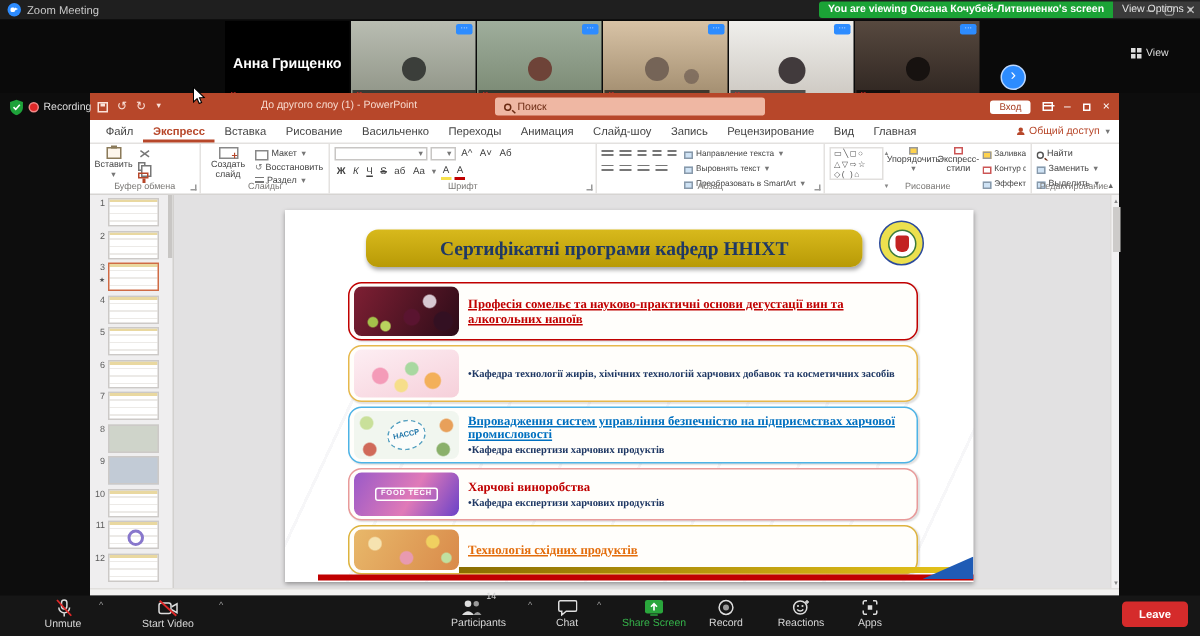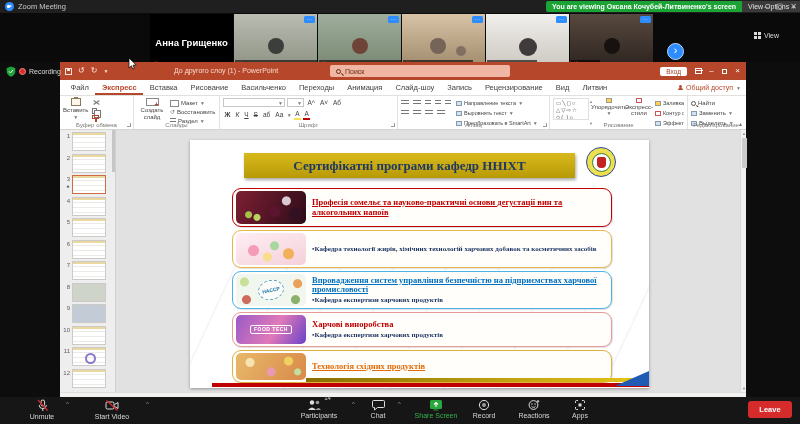--- a/index.html
+++ b/index.html
@@ -122,21 +122,21 @@
   
   .canvas-area { position:absolute; left:56px; top:68px; right:6px; bottom:5px; background:#e2e1e2; }
   .vscroll { position:absolute; right:0; top:68px; width:6px; bottom:5px; background:#f2f1f1; border-left:1px solid #dedcda; }
   .vscroll .a { position:absolute; left:0; width:6px; font-size:4px; color:#888; text-align:center; }
   .vscroll .thm { position:absolute; left:0.5px; top:8px; width:5px; height:30px; background:#cdcbc9; }
   .statusbar { position:absolute; left:0; bottom:0; right:0; height:5px; background:#f3f2f1; border-top:1px solid #e1dfdd; }
 
   
   .slide { position:absolute; left:130px; top:78px; width:459px; height:248px; background:#fff; box-shadow:0 1px 3px rgba(0,0,0,.35); font-family:"Liberation Serif", serif; }
   .slide::before { content:""; position:absolute; left:0; right:0; top:45%; bottom:0; background:repeating-linear-gradient(115deg, transparent 0 46px, rgba(110,110,140,.06) 46px 48px); pointer-events:none; }
-  .s-banner { position:absolute; left:54px; top:13px; width:331px; height:25px; background:linear-gradient(180deg,#d8b91c,#b89a06); border-radius:0; box-shadow:1px 2px 3px rgba(0,0,0,.35); display:flex; align-items:center; justify-content:center; }
+  .s-banner { position:absolute; left:54px; top:13px; width:331px; height:25px; background:linear-gradient(180deg,#d8b91c,#b89a06); border-radius:8px; box-shadow:1px 2px 3px rgba(0,0,0,.35); display:flex; align-items:center; justify-content:center; }
   .s-banner span { color:#1f3864; font-size:13px; font-weight:bold; }
   .s-logo { position:absolute; left:396px; top:7px; width:30px; height:30px; border-radius:50%; background:#ece04e; border:1.5px solid #2b4a9b; display:flex; align-items:center; justify-content:center; }
   .s-logo .mid { width:19px; height:19px; border-radius:50%; background:#fff; border:1.5px solid #3c7a3c; display:flex; align-items:center; justify-content:center; }
   .s-logo .core { width:9px; height:11px; background:#c32222; border-radius:2px 2px 4px 4px; }
   .pbox { position:absolute; left:42px; width:380px; border:1.5px solid var(--ac,#c00000); border-radius:9px; background:#fffefb; display:flex; align-items:center; gap:6px; padding:2px 6px 2px 3px; box-shadow:1px 1px 1px rgba(0,0,0,.12); }
   .pimg { width:70px; align-self:stretch; border-radius:5px; flex:0 0 auto; position:relative; overflow:hidden; display:flex; align-items:center; justify-content:center; }
   .pimg span { font-size:5px; font-weight:bold; font-family:"Liberation Sans",sans-serif; }
   .pimg1 { background:linear-gradient(120deg,#7e1f33,#2c0c18),#3a1020;
            background-blend-mode:normal; }
   .pimg1::after { content:""; position:absolute; inset:0;
@@ -338,21 +338,21 @@
       <span class="tab active">Экспресс</span>
       <span class="tab">Вставка</span>
       <span class="tab">Рисование</span>
       <span class="tab">Васильченко</span>
       <span class="tab">Переходы</span>
       <span class="tab">Анимация</span>
       <span class="tab">Слайд-шоу</span>
       <span class="tab">Запись</span>
       <span class="tab">Рецензирование</span>
       <span class="tab">Вид</span>
-      <span class="tab">Литвин</span>
+      <span class="tab">Главная</span>
     </div>
     <div class="share-btn">
       <span class="i-person"></span>
       <span>Общий доступ</span>
       <span class="car">▼</span>
     </div>
 
     <div class="ribbon">
       <div class="grp" style="width:74px">
         <div style="display:flex; gap:4px; height:100%;">

